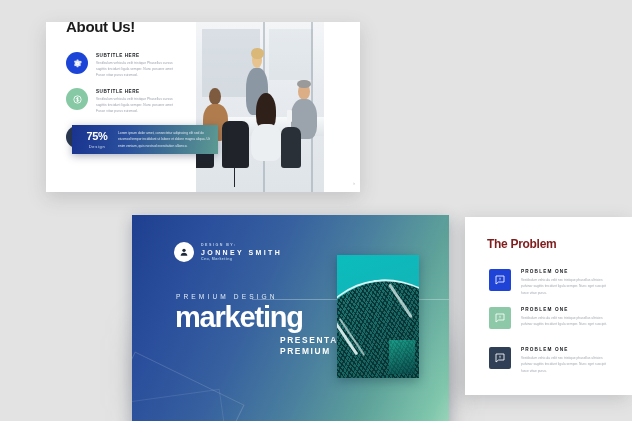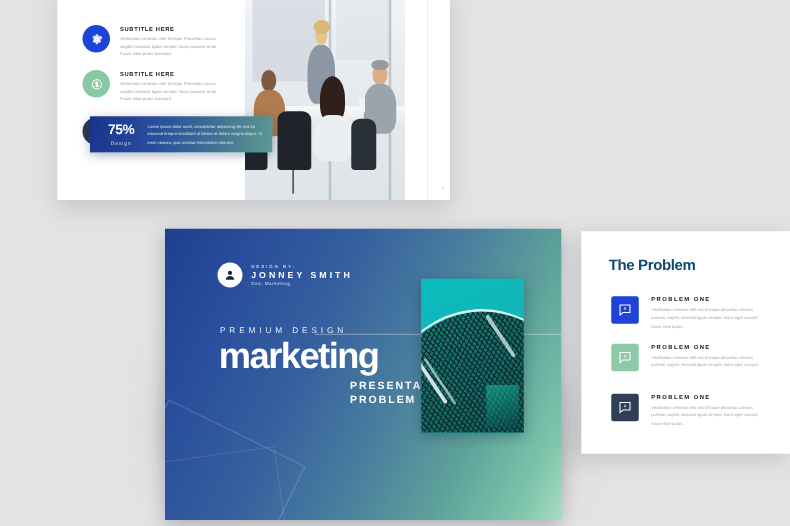--- a/index.html
+++ b/index.html
@@ -2,21 +2,21 @@
 <html><head>
 <meta charset="utf-8">
 <style>
   html,body{margin:0;padding:0;}
   body{
     width:632px;height:421px;overflow:hidden;
     background:#e3e3e3;
     font-family:"Liberation Sans", sans-serif;
     position:relative;
   }
-  .stage{position:absolute;inset:0;}
+  .stage{position:absolute;inset:0;margin-top:32px;}
 
   
   .slide-about{
     position:absolute;left:46px;top:-10px;width:314px;height:170px;
     background:#ffffff;
     box-shadow:0 6px 18px rgba(80,80,90,.20);
     overflow:hidden;
   }
   .about-left{
     position:absolute;left:0;top:0;width:150px;height:100%;
@@ -185,21 +185,21 @@
 
   
   .slide-problem{
     position:absolute;left:465px;top:185px;width:167px;height:178px;
     background:#ffffff;
     box-shadow:-4px 4px 16px rgba(80,85,95,.22);
     overflow:hidden;
   }
   .prob-title{
     position:absolute;left:22px;top:20px;
-    font-size:12px;font-weight:bold;color:#0c4a6e;letter-spacing:-.3px;
+    font-size:12px;font-weight:bold;color:#7f1d1d;letter-spacing:-.3px;
   }
   .prob{position:absolute;left:24px;display:flex;gap:10px;align-items:flex-start;}
   .prob-1{top:52px;}
   .prob-2{top:90px;}
   .prob-3{top:130px;}
   .prob-ico{
     width:22px;height:22px;flex:0 0 22px;border-radius:2px;
     display:flex;align-items:center;justify-content:center;
   }
   .prob-ico svg{width:12px;height:12px;}
@@ -320,21 +320,21 @@
         <div class="a-kick">DESIGN BY:</div>
         <div class="a-name">JONNEY SMITH</div>
         <div class="a-role">Ceo, Marketing</div>
       </div>
     </div>
 
     <div class="premium">PREMIUM DESIGN</div>
     <div class="word-marketing">marketing</div>
     <div class="pres-tmpl">
       <div>PRESENTATION</div>
-      <div>PROBLEM</div>
+      <div>PREMIUM</div>
     </div>
 
     <div class="bld">
       <div class="sky2"></div>
       <div class="curve"></div>
       <div class="rim"></div>
       <div class="streak" style="left:4px;top:52px;width:3px;height:52px;"></div>
       <div class="streak" style="left:14px;top:60px;width:2px;height:44px;opacity:.7;"></div>
       <div class="streak" style="left:62px;top:26px;width:2.5px;height:40px;opacity:.8;"></div>
       <div class="glass"></div>

